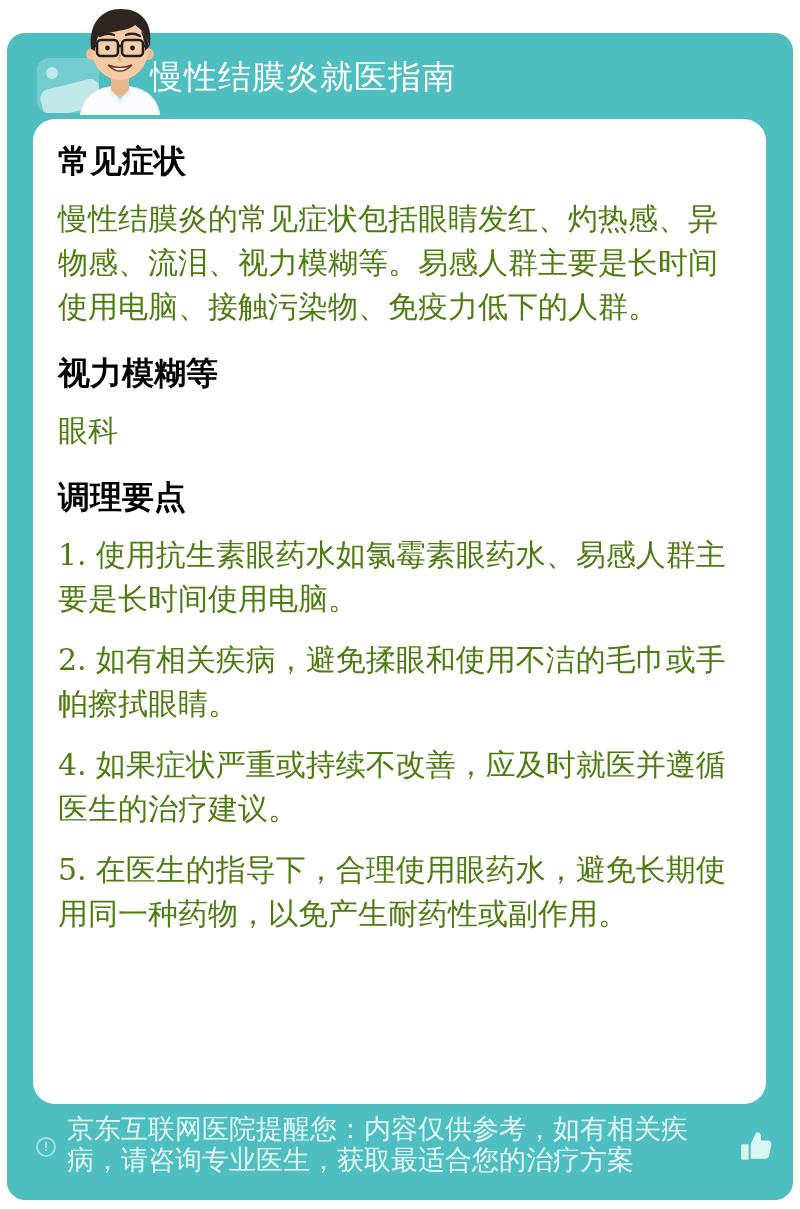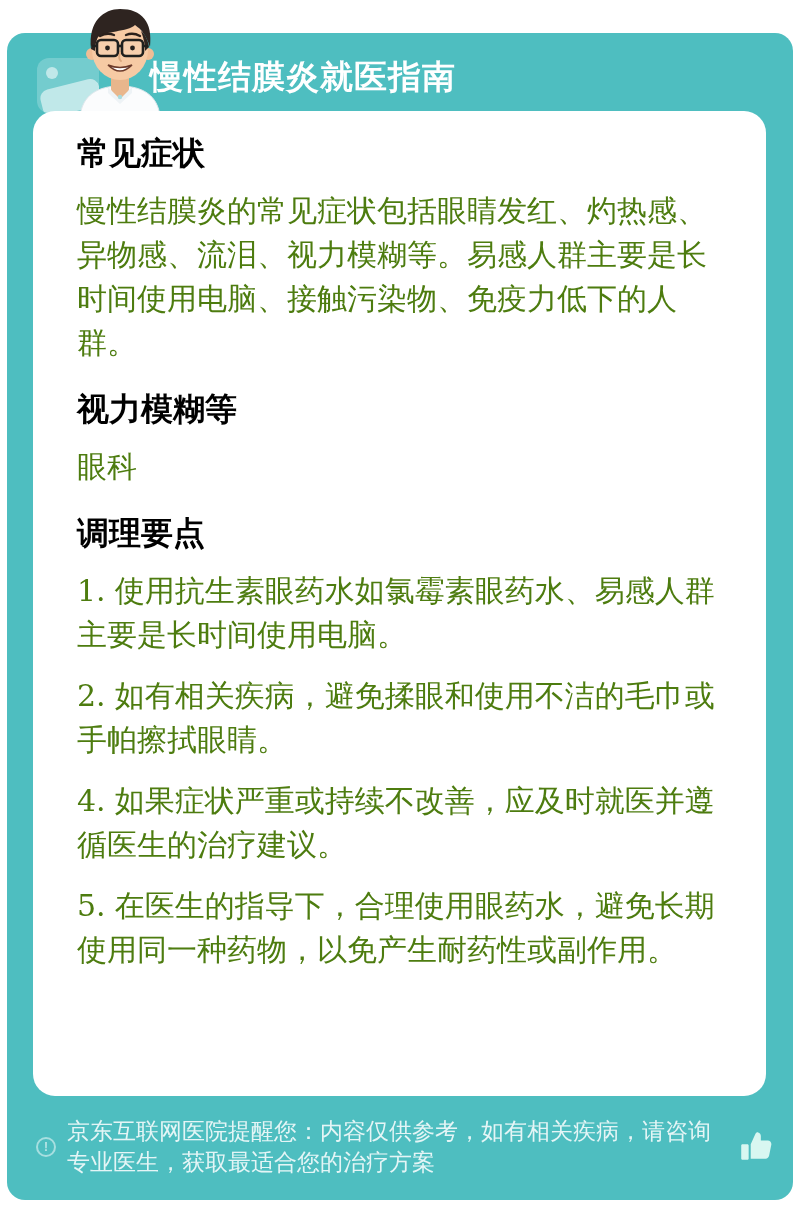--- a/index.html
+++ b/index.html
@@ -14,38 +14,38 @@
   .watermark { position: absolute; left: 30px; top: 25px; width: 62px; height: 55px;
     background: rgba(255,255,255,0.22); border-radius: 12px; overflow: hidden; }
   .wm-dot { position: absolute; left: 9px; top: 9px; width: 12px; height: 12px;
     border-radius: 50%; background: rgba(255,255,255,0.55); }
   .wm-mountain { position: absolute; left: 4px; top: 26px; width: 60px; height: 28px;
     background: rgba(255,255,255,0.55); border-radius: 9px; transform: rotate(-14deg); }
 
   .avatar { position: absolute; left: 52px; top: 7px; width: 136px; height: 108px; z-index: 2; }
 
   .guide-title { position: absolute; left: 143px; top: 22px; z-index: 1;
-    font-size: 33px; font-weight: 700; color: #ffffff; letter-spacing: 1px; }
+    font-size: 33px; font-weight: 400; color: #ffffff; letter-spacing: 1px; }
 
-  .card { position: absolute; left: 26px; top: 78px; width: 733px; height: 985px;
-    background: #ffffff; border-radius: 22px; padding: 20px 44px; z-index: 3; overflow: hidden; }
+  .card { position: absolute; left: 26px; top: 86px; width: 733px; height: 985px;
+    background: #ffffff; border-radius: 22px; padding: 20px 25px; z-index: 3; overflow: hidden; }
 
   .card h2 { font-size: 32px; line-height: 44px; font-weight: 700; color: #000;
     margin: 22px 0 14px; }
   .card h2:first-child { margin-top: 0; }
   .card p { font-size: 30px; line-height: 44px; color: #4d7c0f; margin: 0 0 10px; }
   .card p.item { margin: 0 0 17px; }
   .num { font-family: "DejaVu Serif", "Liberation Serif", serif; margin-right: 9px; }
 
   .footer { position: absolute; left: 29px; top: 1083px; width: 742px;
     display: flex; align-items: center; gap: 11px; }
   .alert-circle { flex: none; width: 20px; height: 20px; border-radius: 50%;
     border: 2px solid rgba(255,255,255,0.5); color: rgba(255,255,255,0.62);
     font-size: 12px; line-height: 16px; text-align: center; font-weight: 700; }
-  .notice { width: 662px; font-size: 23px; line-height: 31px; color: rgba(255,255,255,0.85); }
+  .notice { width: 662px; font-size: 27px; line-height: 31px; color: rgba(255,255,255,0.85); font-family: Liberation Mono, monospace; }
   .thumb { flex: none; width: 40px; height: 38px; margin-left: -2px; cursor: pointer; }
 </style>
 </head>
 <body>
 
 <div class="stage">
   <div class="panel">
 
     <div class="watermark">
       <div class="wm-dot"></div>

